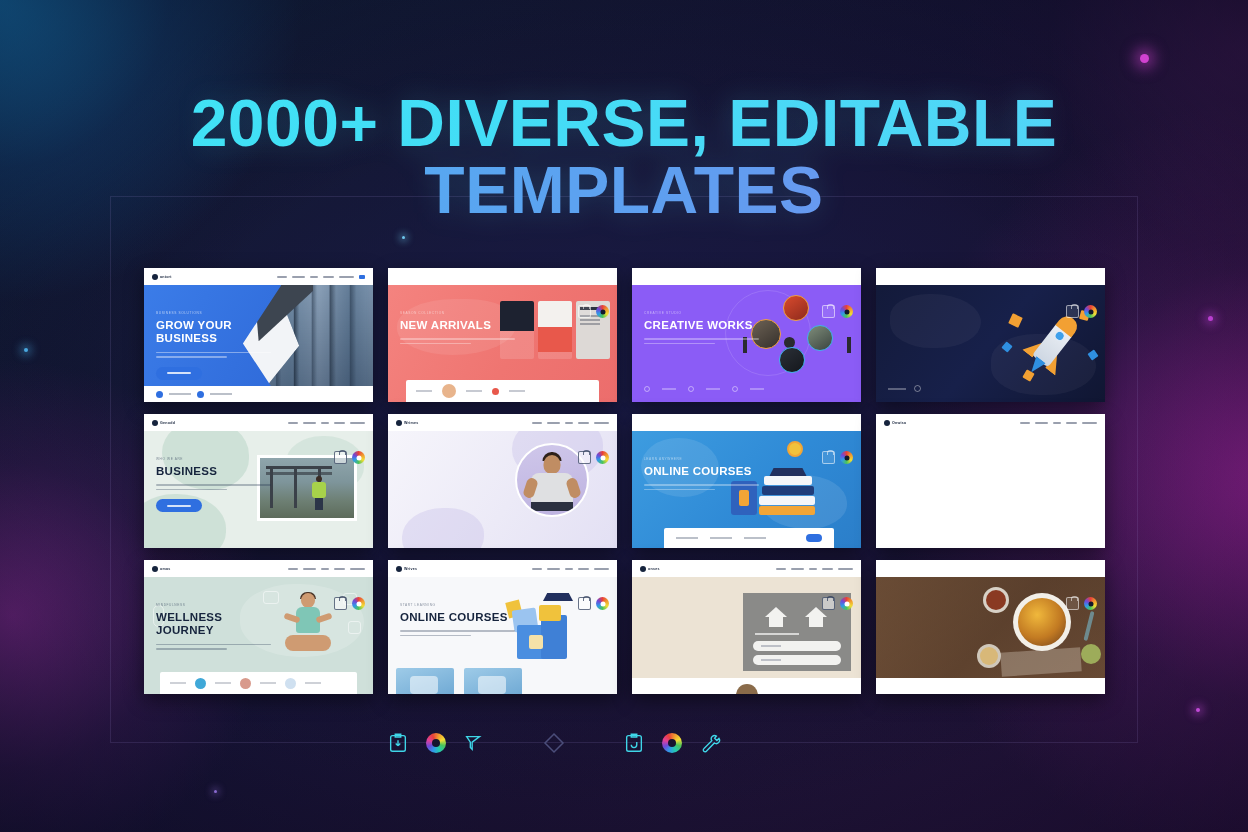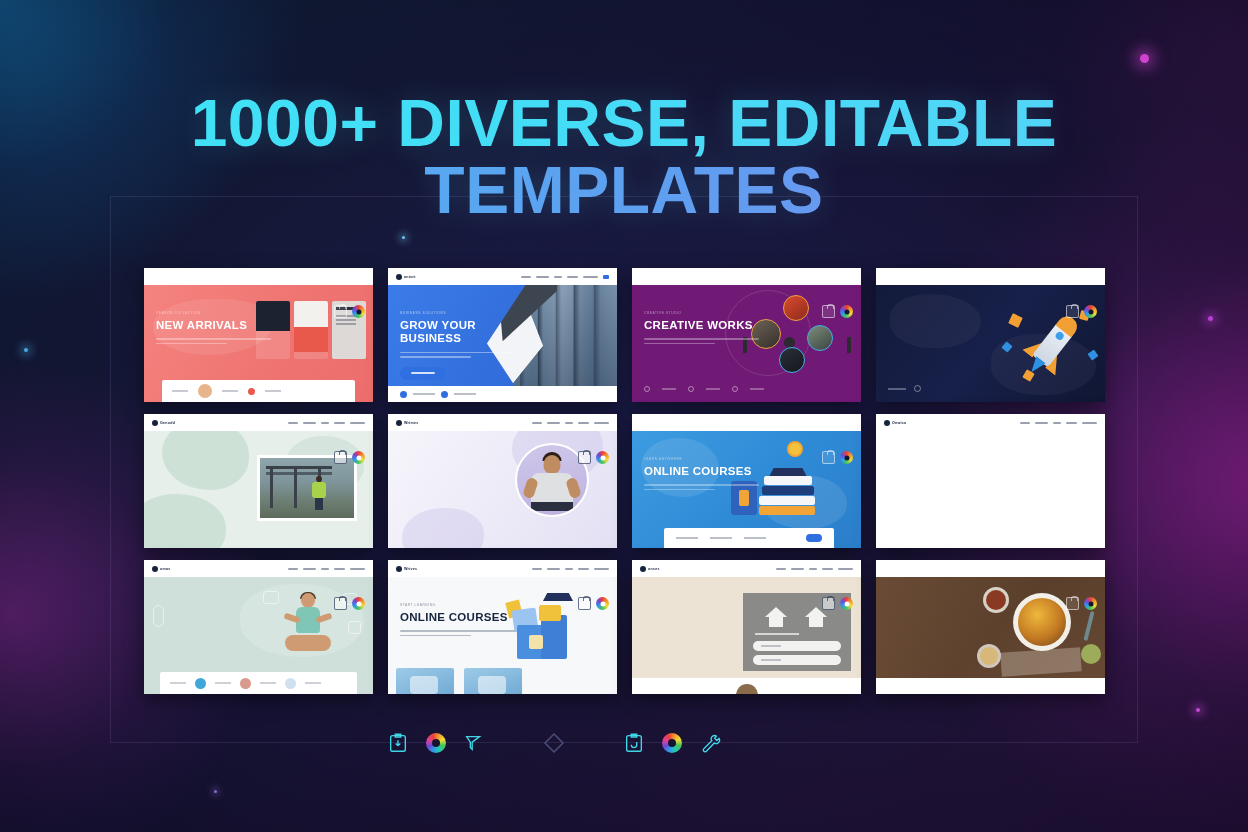--- a/index.html
+++ b/index.html
@@ -193,21 +193,21 @@
   .c2 .panel3 .tx { position:absolute; left:4px; top:14px; width:20px; height:1.5px; background:rgba(40,50,70,0.35); box-shadow:0 4px 0 rgba(40,50,70,0.35),0 8px 0 rgba(40,50,70,0.35); }
   .c2 .botbar {
     position:absolute; left:8%; bottom:0; width:84%; height:22px;
     background:#fff; border-radius:2px 2px 0 0; z-index:6;
     display:flex; align-items:center; gap:10px; padding:0 10px;
   }
   .c2 .botbar .head { width:14px; height:14px; border-radius:50%; background:#e8b48c; }
   .c2 .botbar .ln { width:16px; height:2px; background:rgba(30,45,75,0.25); }
   .c2 .botbar .dot { width:7px; height:7px; border-radius:50%; background:#e8584b; }
 
-  .c3 .hero { background:#701a75; }
+  .c3 .hero { background:#8b5cf6; }
   .c3 .ring {
     position:absolute; right:22%; top:4%; width:86px; height:86px;
     border-radius:50%; border:1px solid rgba(255,255,255,0.13);
   }
   .c3 .bub { position:absolute; border-radius:50%; overflow:hidden; }
   .c3 .b1 { right:52px; top:10px; width:26px; height:26px; border:1.6px solid #f0a040; background:linear-gradient(145deg,#d94b2e,#8e2a1c); }
   .c3 .b2 { right:80px; top:34px; width:30px; height:30px; border:1.6px solid #f0a040; background:linear-gradient(145deg,#6d6255,#35302b); }
   .c3 .b3 { right:28px; top:40px; width:26px; height:26px; border:1.6px solid #3fb4e8; background:linear-gradient(145deg,#7f8d7a,#3a4440); }
   .c3 .b4 { right:56px; top:62px; width:26px; height:26px; border:1.6px solid #3fb4e8; background:linear-gradient(145deg,#2b3038,#14171c); }
   .c3 .hub { position:absolute; right:66px; top:52px; width:11px; height:11px; border-radius:50%; background:#2a2a30; }
@@ -413,71 +413,25 @@
 <div class="particle" style="left:1196px;top:708px;width:4px;height:4px;background:#c24ad8;box-shadow:0 0 9px 4px rgba(194,74,216,0.4);"></div>
 <div class="particle" style="left:214px;top:790px;width:3px;height:3px;background:#8a6ad0;box-shadow:0 0 7px 3px rgba(138,106,208,0.35);"></div>
 
 <div id="frame"></div>
 
 <div id="glowtext">
   <div>1000+ DIVERSE, EDITABLE</div>
   <div>TEMPLATES</div>
 </div>
 <h1 id="headline">
-  <span class="l l1">1000+ DIVERSE, EDITABLE</span>
+  <span class="l l1">2000+ DIVERSE, EDITABLE</span>
   <span class="l l2">TEMPLATES</span>
 </h1>
 
 <div id="grid">
-
-  <div class="card c2 darknav darktext">
-    <div class="nav">
-      <div class="logo">
-        <span class="mark"></span>
-        <span class="wtxt">OUASE</span>
-      </div>
-      <div class="navlinks">
-        <i class="w1"></i>
-          <i class="w2"></i>
-          <i class="w3"></i>
-          <i class="w4"></i>
-          <i class="w5"></i>
-      </div>
-    </div>
-    <div class="hero">
-      <div class="blob"></div>
-      <div class="badges">
-        <span class="bdg bag"></span>
-        <span class="bdg wheel"></span>
-      </div>
-      <div class="rack">
-        <div class="item shirt1"></div>
-        <div class="item shirt2"></div>
-        <div class="item panel3">
-            <span class="tl"></span>
-            <span class="tx"></span>
-          </div>
-      </div>
-      <div class="heroinner">
-        <div class="eyebrow">SEASON COLLECTION</div>
-        <div class="h1" style="color:#fff">NEW ARRIVALS</div>
-        <div class="para">
-            <i class="a"></i>
-            <i class="b"></i>
-          </div>
-      </div>
-      <div class="botbar">
-        <span class="ln"></span>
-          <span class="head"></span>
-          <span class="ln"></span>
-          <span class="dot"></span>
-          <span class="ln"></span>
-      </div>
-    </div>
-  </div>
 
   <div class="card c1">
     <div class="nav">
       <div class="logo">
         <span class="mark"></span>
         <span class="wtxt">antort</span>
       </div>
       <div class="navlinks">
         <i class="w1"></i>
           <i class="w2"></i>
@@ -500,20 +454,66 @@
           </div>
         <div class="btn" style="background:#2f6fe0">
             <span></span>
           </div>
       </div>
       <div class="footstrip">
         <span class="fi"></span>
           <span class="fl"></span>
           <span class="fi"></span>
           <span class="fl"></span>
+      </div>
+    </div>
+  </div>
+
+  <div class="card c2 darknav darktext">
+    <div class="nav">
+      <div class="logo">
+        <span class="mark"></span>
+        <span class="wtxt">OUASE</span>
+      </div>
+      <div class="navlinks">
+        <i class="w1"></i>
+          <i class="w2"></i>
+          <i class="w3"></i>
+          <i class="w4"></i>
+          <i class="w5"></i>
+      </div>
+    </div>
+    <div class="hero">
+      <div class="blob"></div>
+      <div class="badges">
+        <span class="bdg bag"></span>
+        <span class="bdg wheel"></span>
+      </div>
+      <div class="rack">
+        <div class="item shirt1"></div>
+        <div class="item shirt2"></div>
+        <div class="item panel3">
+            <span class="tl"></span>
+            <span class="tx"></span>
+          </div>
+      </div>
+      <div class="heroinner">
+        <div class="eyebrow">SEASON COLLECTION</div>
+        <div class="h1" style="color:#fff">NEW ARRIVALS</div>
+        <div class="para">
+            <i class="a"></i>
+            <i class="b"></i>
+          </div>
+      </div>
+      <div class="botbar">
+        <span class="ln"></span>
+          <span class="head"></span>
+          <span class="ln"></span>
+          <span class="dot"></span>
+          <span class="ln"></span>
       </div>
     </div>
   </div>
 
   <div class="card c3 darknav darktext">
     <div class="nav">
       <div class="logo">
         <span class="mark"></span>
         <span class="wtxt">Gensta</span>
       </div>
@@ -624,20 +624,31 @@
         <span class="pergola"></span>
           <span class="post p1"></span>
           <span class="post p2"></span>
           <span class="post p3"></span>
         <span class="person">
             <span class="h"></span>
             <span class="t"></span>
             <span class="g"></span>
           </span>
       </div>
+      <div class="heroinner">
+        <div class="eyebrow">WHO WE ARE</div>
+        <div class="h1">BUSINESS</div>
+        <div class="para">
+            <i class="a"></i>
+            <i class="b"></i>
+          </div>
+        <div class="btn">
+            <span></span>
+          </div>
+      </div>
     </div>
   </div>
 
   <div class="card c6">
     <div class="nav">
       <div class="logo">
         <span class="mark"></span>
         <span class="wtxt">Wrimes</span>
       </div>
       <div class="navlinks">
@@ -754,20 +765,28 @@
       <div class="sketch sk2"></div>
       <div class="sketch sk3"></div>
       <div class="sketch sk4"></div>
       <div class="yogi">
         <span class="hr"></span>
           <span class="hd"></span>
           <span class="body"></span>
         <span class="armL"></span>
           <span class="armR"></span>
           <span class="legs"></span>
+      </div>
+      <div class="heroinner">
+        <div class="eyebrow">MINDFULNESS</div>
+        <div class="h1">WELLNESS JOURNEY</div>
+        <div class="para">
+            <i class="a"></i>
+            <i class="b"></i>
+          </div>
       </div>
       <div class="whitebar">
         <span class="wl"></span>
           <span class="av a1"></span>
           <span class="wl"></span>
           <span class="av a2"></span>
           <span class="wl"></span>
           <span class="av a3"></span>
           <span class="wl"></span>
       </div>

